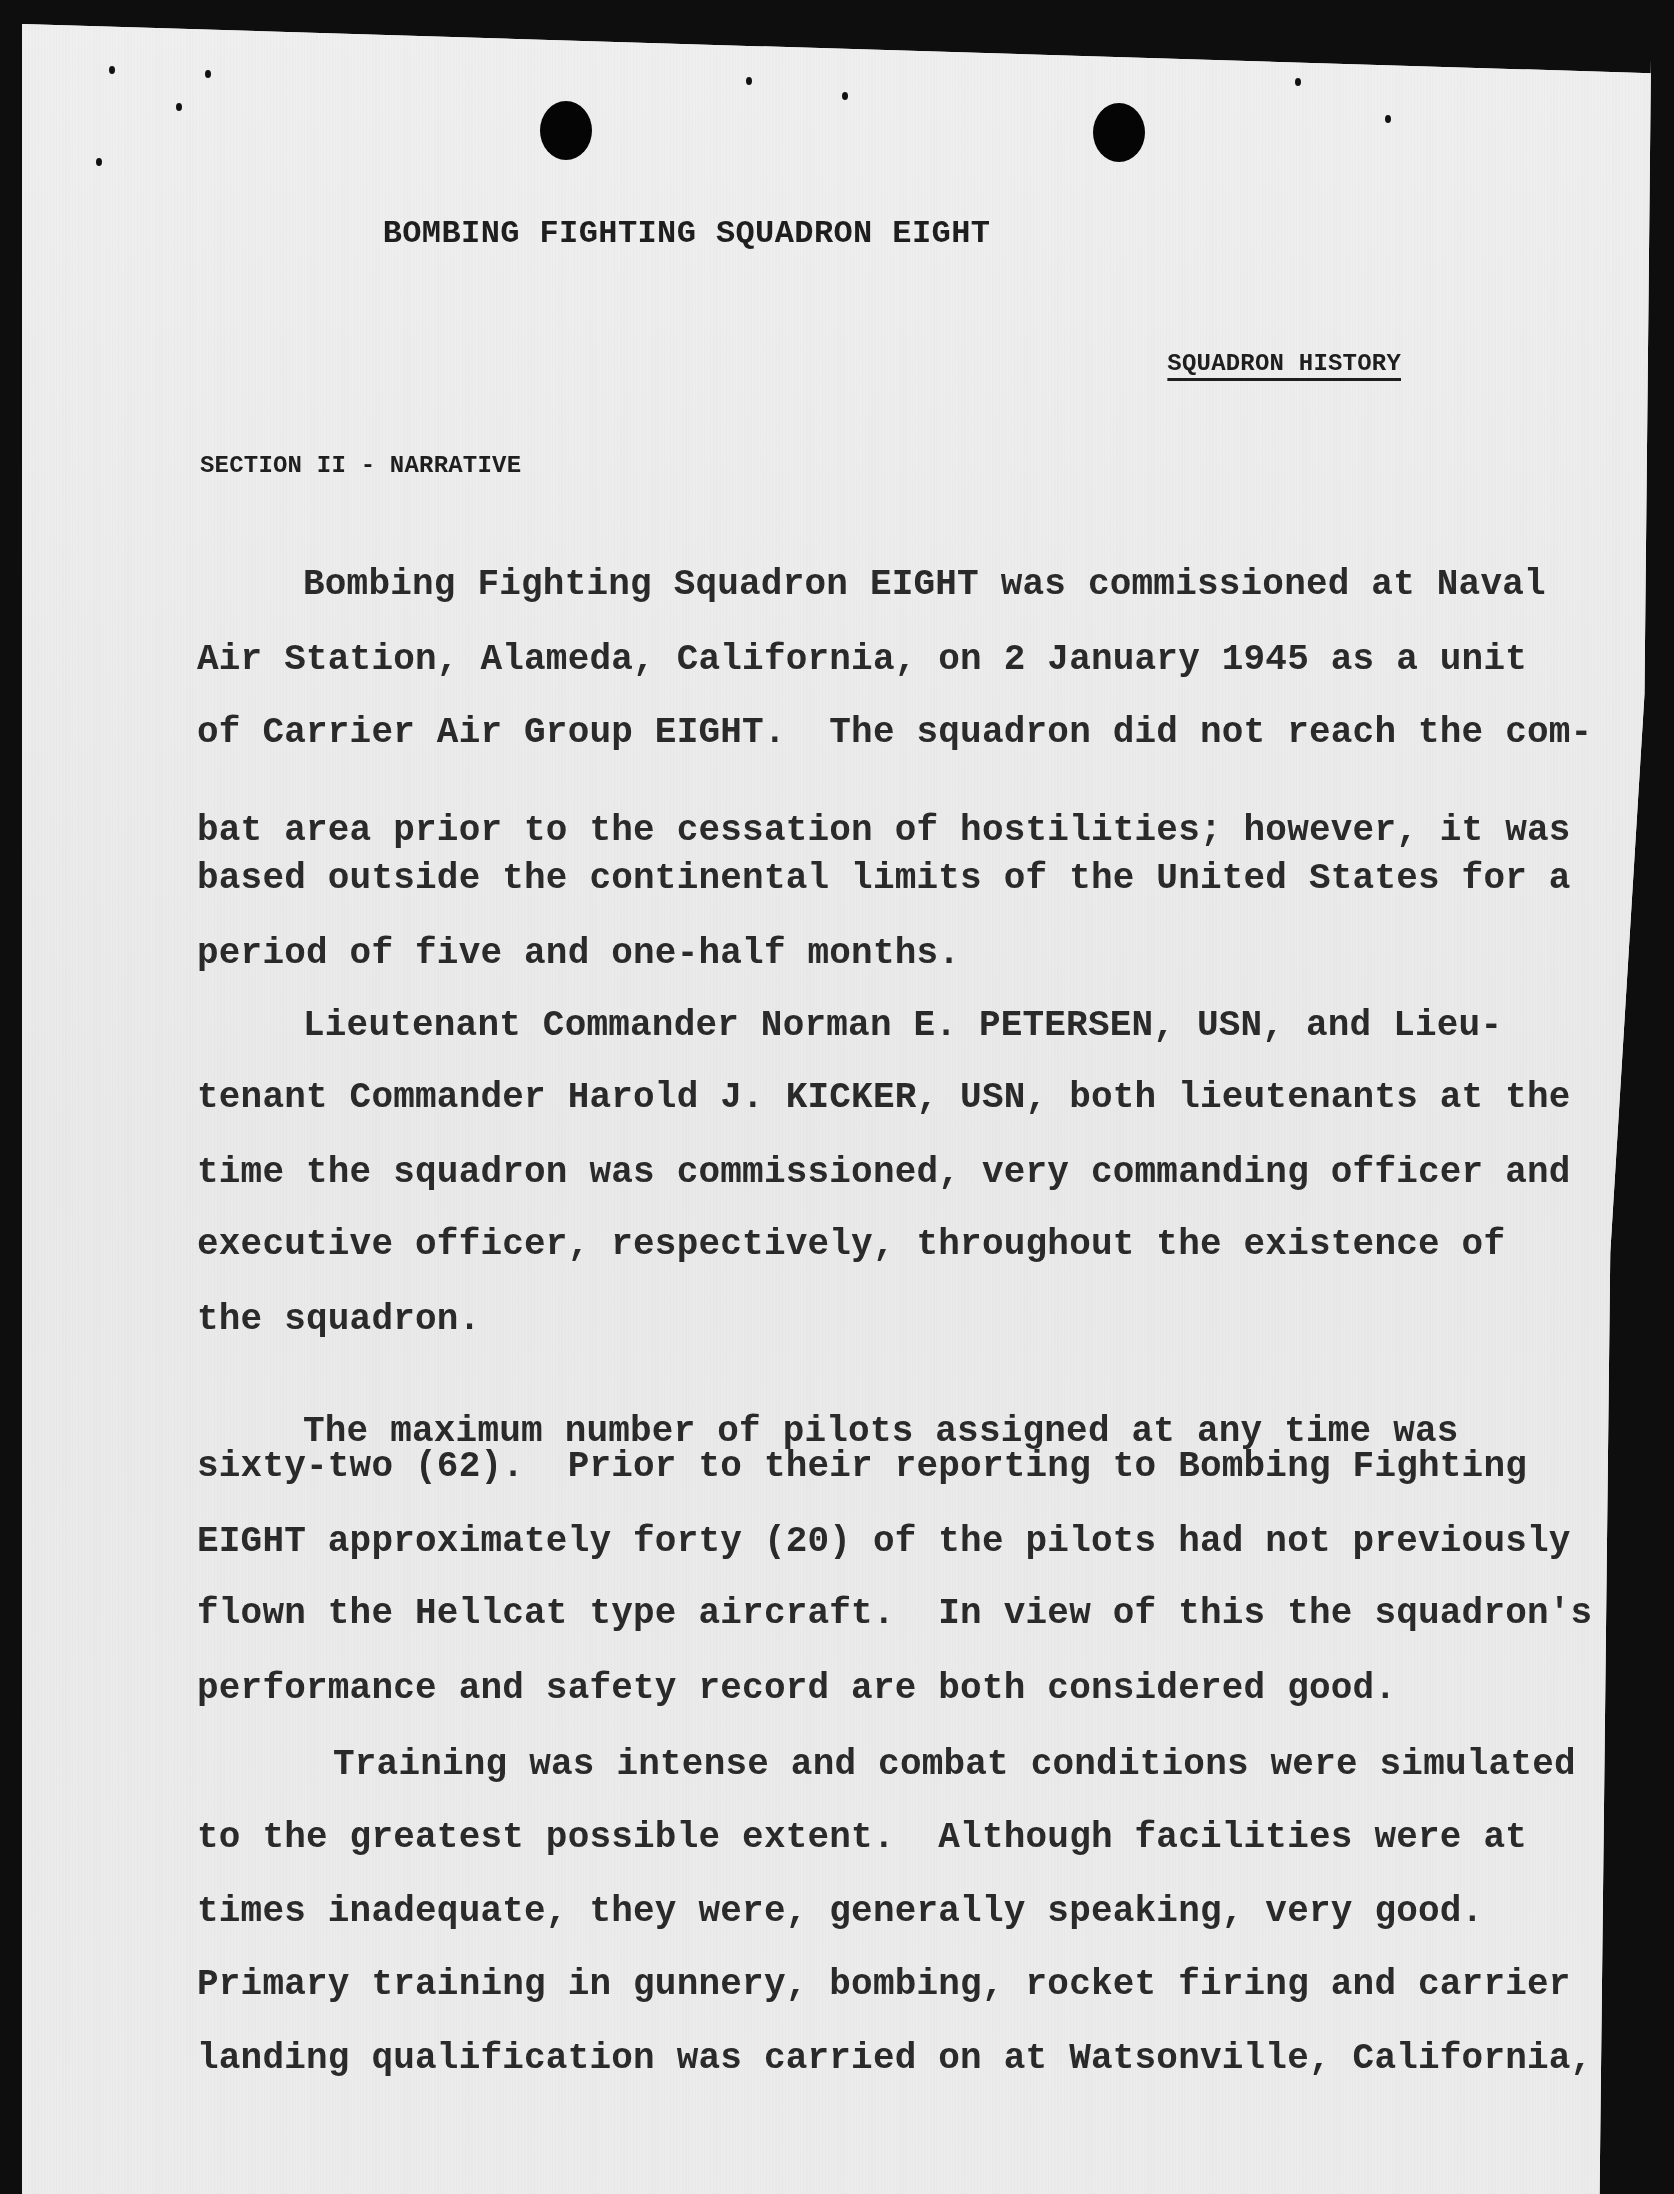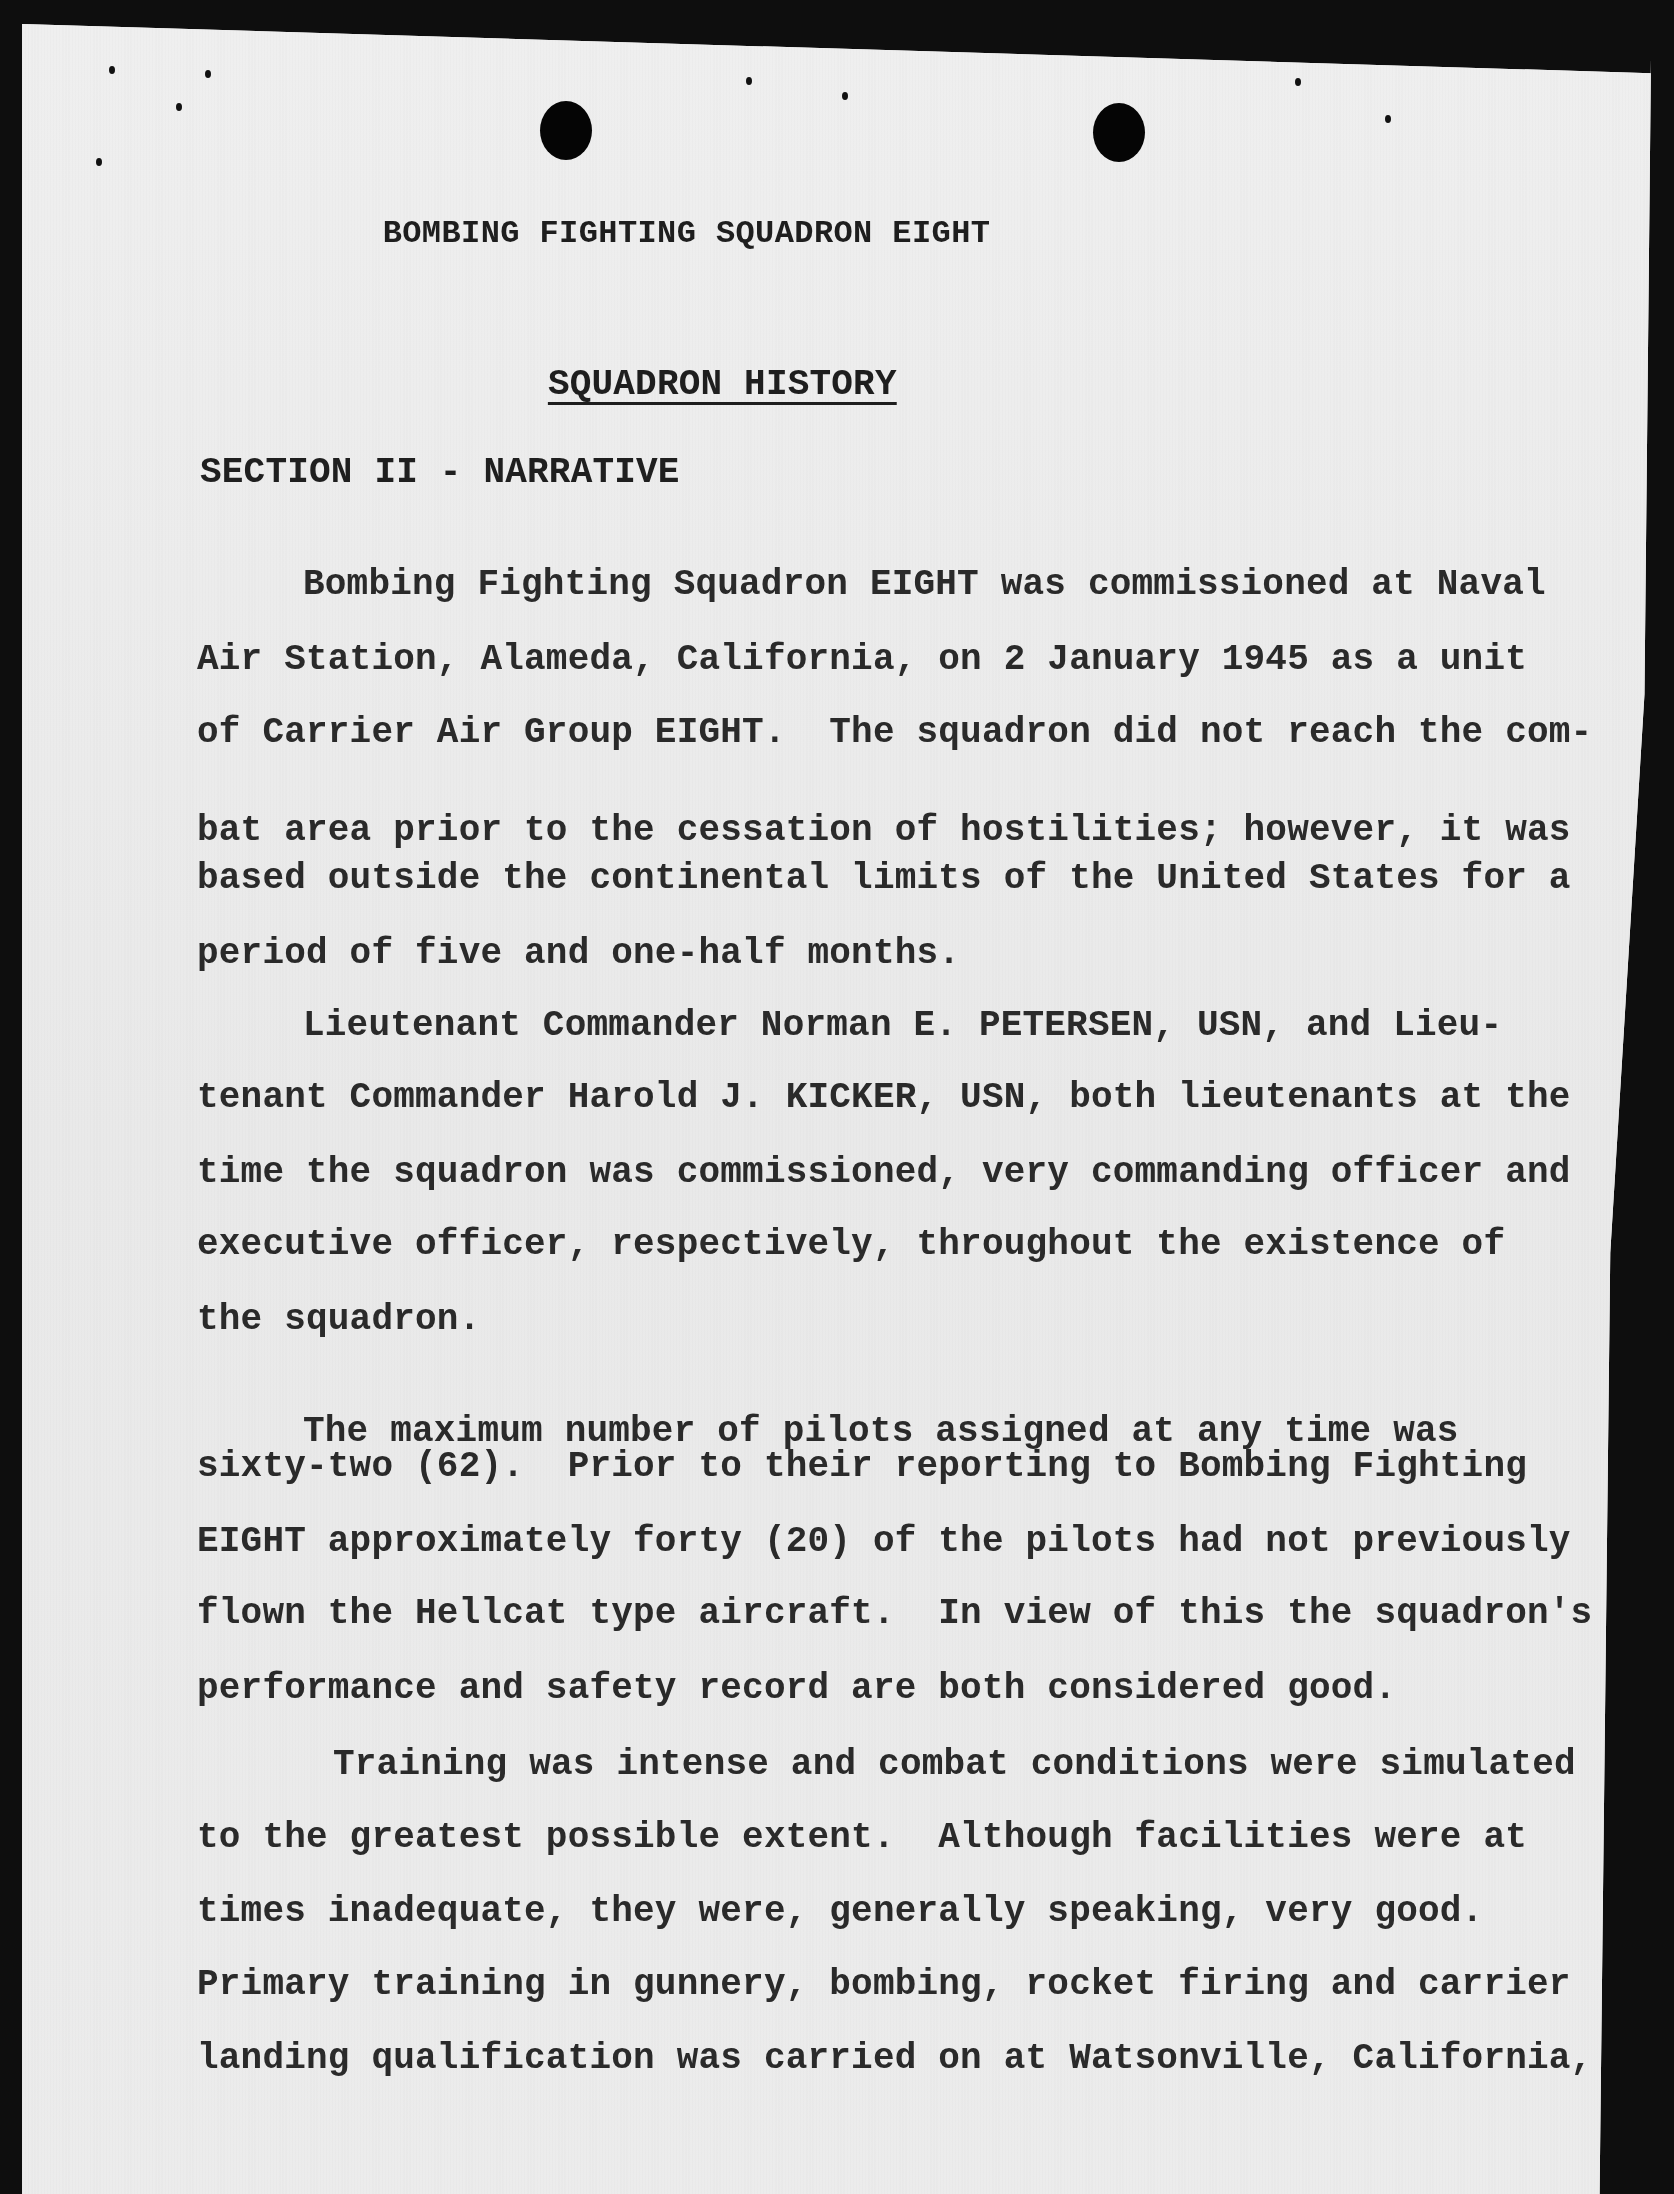--- a/index.html
+++ b/index.html
@@ -38,28 +38,28 @@
     letter-spacing: 0.2px;
   }
   .title {
     font-size: 32px;
     font-weight: bold;
     left: 0; width: 1373px; text-align: center;
     letter-spacing: 0.4px;
     color: #1e1e1e;
   }
   .subtitle {
-    font-size: 36px;
+    font-size: 24px;
     font-weight: bold;
-    left: 0; width: 1401px; text-align: center;
+    left: 0; width: 1401px; text-align: right;
     color: #1e1e1e;
   }
   .subtitle span { text-decoration: underline; text-decoration-thickness: 2.6px; text-underline-offset: 8px; }
   .section {
-    font-size: 36px; font-weight: bold; left: 200px; color: #1f1f1f;
+    font-size: 24px; font-weight: bold; left: 200px; color: #1f1f1f;
   }
   .line {
     font-size: 36px;
     font-weight: bold;
     left: 197px;
     color: #2a2a2a;
   }
   .indent { left: 303px; }
 </style>
 </head>

